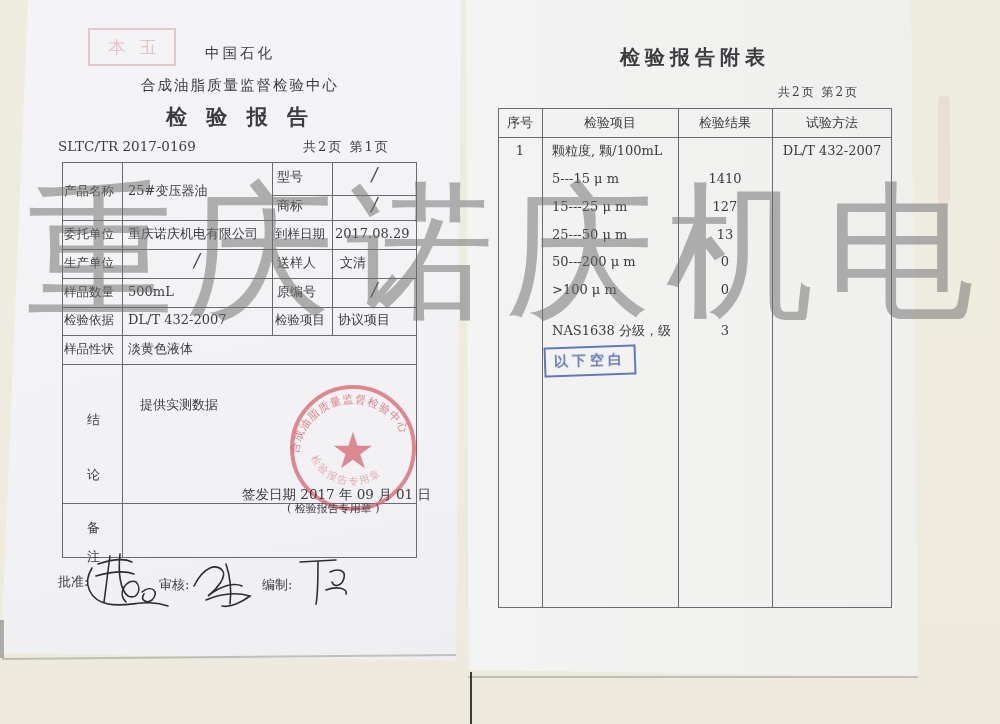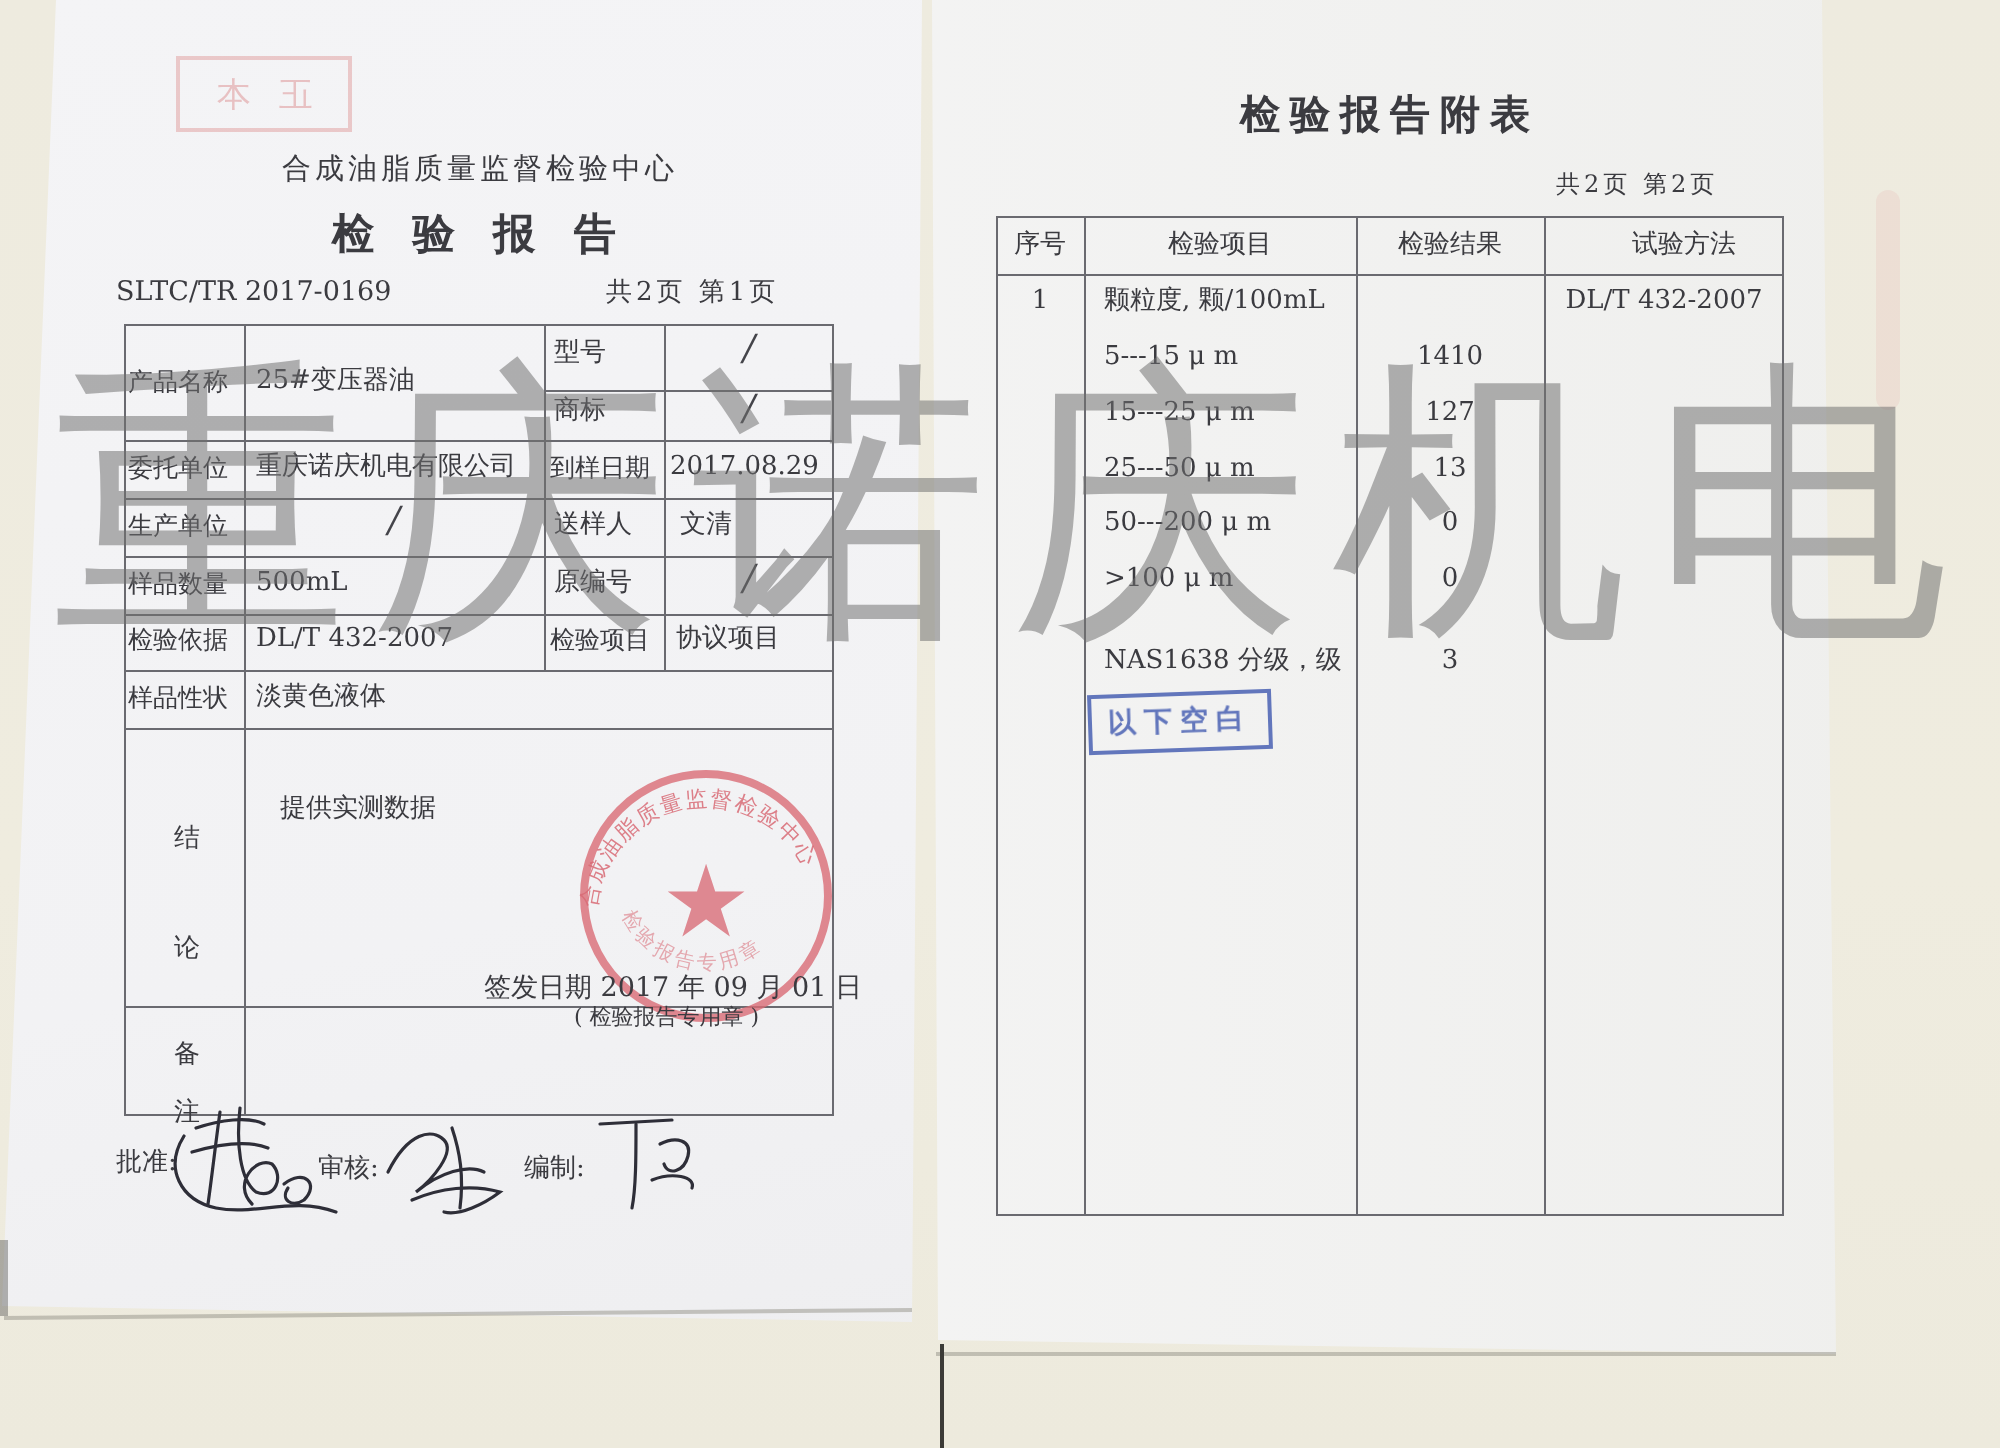--- a/index.html
+++ b/index.html
@@ -35,20 +35,21 @@
 </style>
 </head>
 <body>
 
 <div id="canvas">
 
   <div id="left-page" class="page">
 
     <div id="copy-stamp">正本</div>
 
+    <div class="txt ctr" style="left:62px;width:356px;top:46px;font-size:14.5px;letter-spacing:3px;">中国石化</div>
     <div class="txt ctr" style="left:62px;width:356px;top:78px;font-size:14.5px;letter-spacing:2px;">合成油脂质量监督检验中心</div>
     <div class="txt ctr" style="left:62px;width:356px;top:105px;font-size:21px;font-weight:600;letter-spacing:6px;">检 验 报 告</div>
     <div class="txt" style="left:58px;top:139px;font-size:13.5px;">SLTC/TR 2017-0169</div>
     <div class="txt" style="left:303px;top:140px;font-size:13px;letter-spacing:2px;">共2页  第1页</div>
 
     <div class="tbl-border" style="left:62px;top:162px;width:355px;height:396px;"></div>
     <div class="h-line" style="left:62px;top:220px;width:355px;"></div>
     <div class="h-line" style="left:62px;top:249px;width:355px;"></div>
     <div class="h-line" style="left:62px;top:278px;width:355px;"></div>
     <div class="h-line" style="left:62px;top:307px;width:355px;"></div>
@@ -143,21 +144,21 @@
 
     <div class="tbl-border" style="left:498px;top:108px;width:394px;height:500px;"></div>
     <div class="h-line" style="left:498px;top:137px;width:394px;"></div>
     <div class="v-line" style="left:542px;top:108px;height:500px;"></div>
     <div class="v-line" style="left:678px;top:108px;height:500px;"></div>
     <div class="v-line" style="left:772px;top:108px;height:500px;"></div>
 
     <div class="txt ctr" style="left:498px;width:44px;top:116px;">序号</div>
     <div class="txt ctr" style="left:542px;width:136px;top:116px;">检验项目</div>
     <div class="txt ctr" style="left:678px;width:94px;top:116px;">检验结果</div>
-    <div class="txt ctr" style="left:772px;width:140px;top:116px;">试验方法</div>
+    <div class="txt ctr" style="left:772px;width:120px;top:116px;">试验方法</div>
 
     <div class="txt ctr" style="left:498px;width:44px;top:144px;">1</div>
     <div class="txt ctr" style="left:772px;width:120px;top:144px;">DL/T 432-2007</div>
 
     <div class="txt" style="left:552px;top:144px;">颗粒度, 颗/100mL</div>
     <div class="txt" style="left:552px;top:172px;">5---15 μ m</div>
     <div class="txt ctr" style="left:678px;width:94px;top:172px;">1410</div>
     <div class="txt" style="left:552px;top:200px;">15---25 μ m</div>
     <div class="txt ctr" style="left:678px;width:94px;top:200px;">127</div>
     <div class="txt" style="left:552px;top:228px;">25---50 μ m</div>

